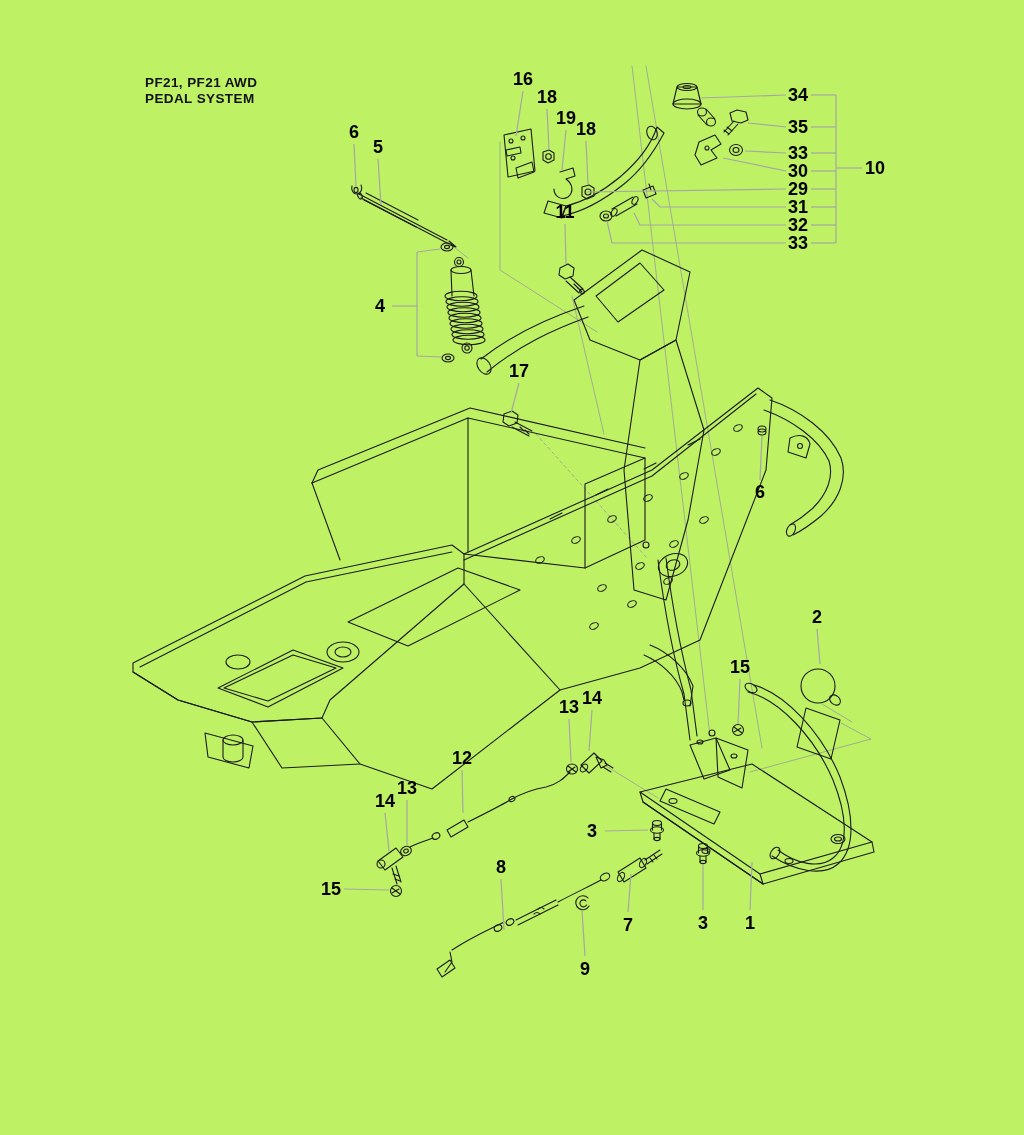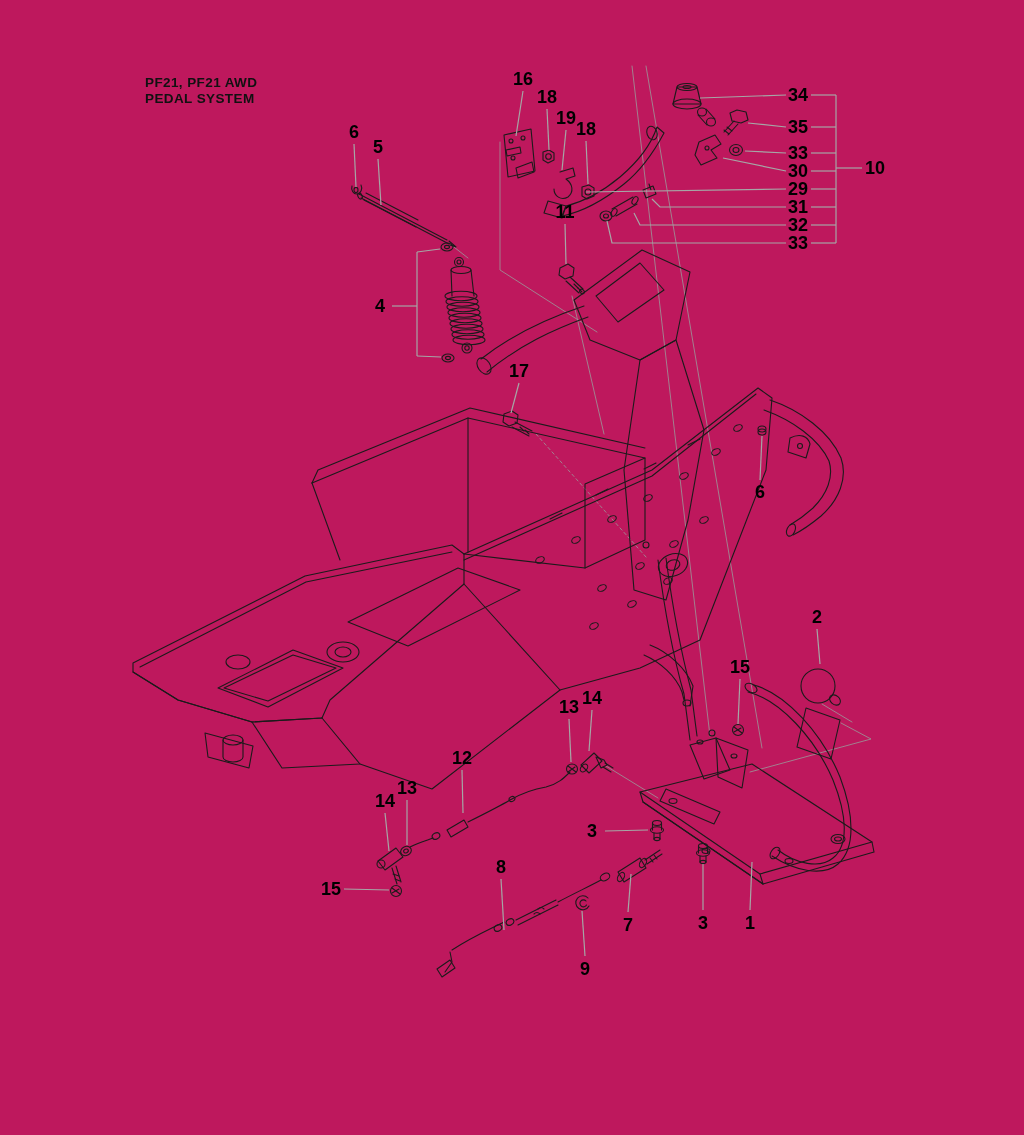--- a/index.html
+++ b/index.html
@@ -1,16 +1,16 @@
 <!DOCTYPE html>
 <html><head>
 <meta charset="utf-8">
 <style>
   html,body{margin:0;padding:0;background:#ffffff;}
-  #page{position:relative;width:1024px;height:1135px;background:#be185d;overflow:hidden;}
+  #page{position:relative;width:1024px;height:1135px;background:#bef264;overflow:hidden;}
   svg{display:block;}
   #artwork path,#artwork line,#artwork ellipse,#artwork circle,#artwork polyline,#artwork polygon{
     stroke:#1b1b1b;fill:none;stroke-width:1.1;stroke-linecap:round;stroke-linejoin:round;}
   #assembly-lines line,#assembly-lines polyline{stroke:#9b9b9b;stroke-width:0.8;fill:none;}
   .callout-label{font-family:"Liberation Sans",sans-serif;font-weight:bold;font-size:18px;fill:#000000;
     text-anchor:middle;dominant-baseline:central;}
   .title-text{font-family:"Liberation Sans",sans-serif;font-weight:600;font-size:13.5px;fill:#111111;letter-spacing:0.4px;}
 </style>
 </head>
 <body>

